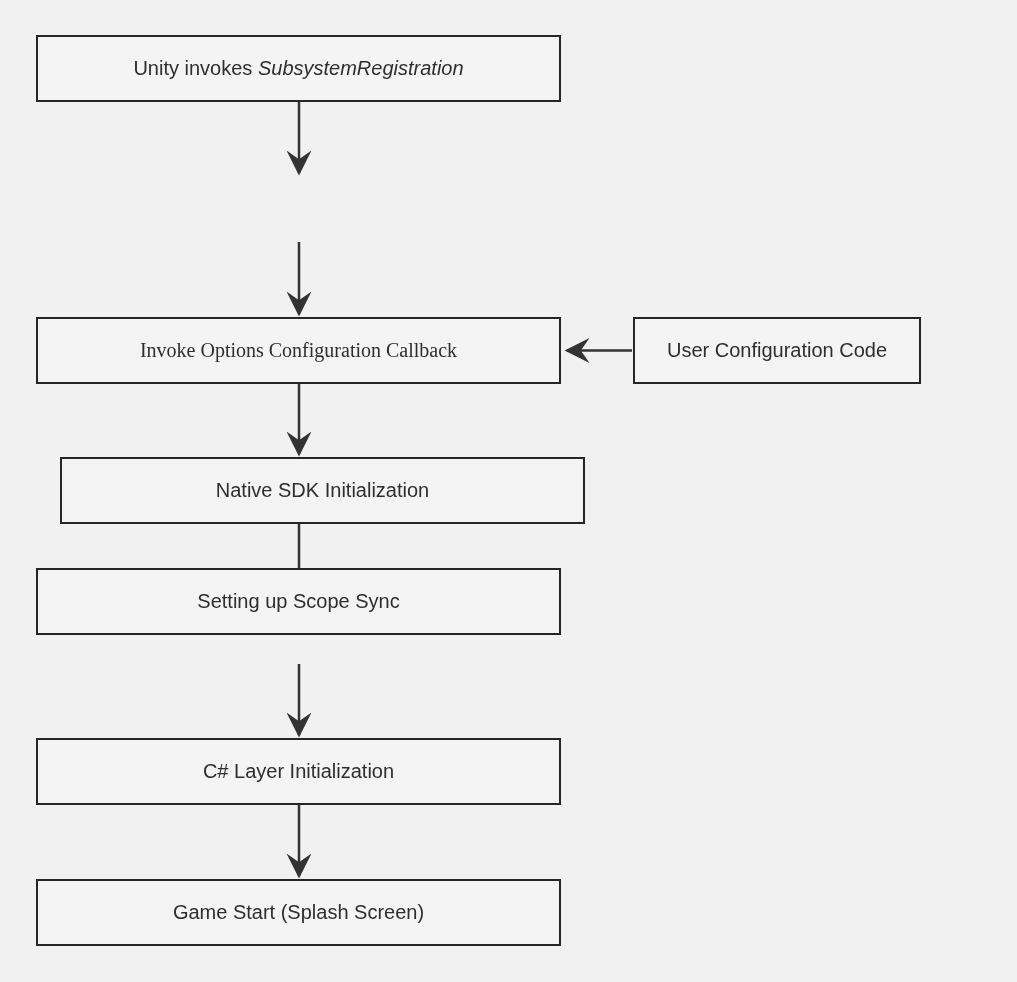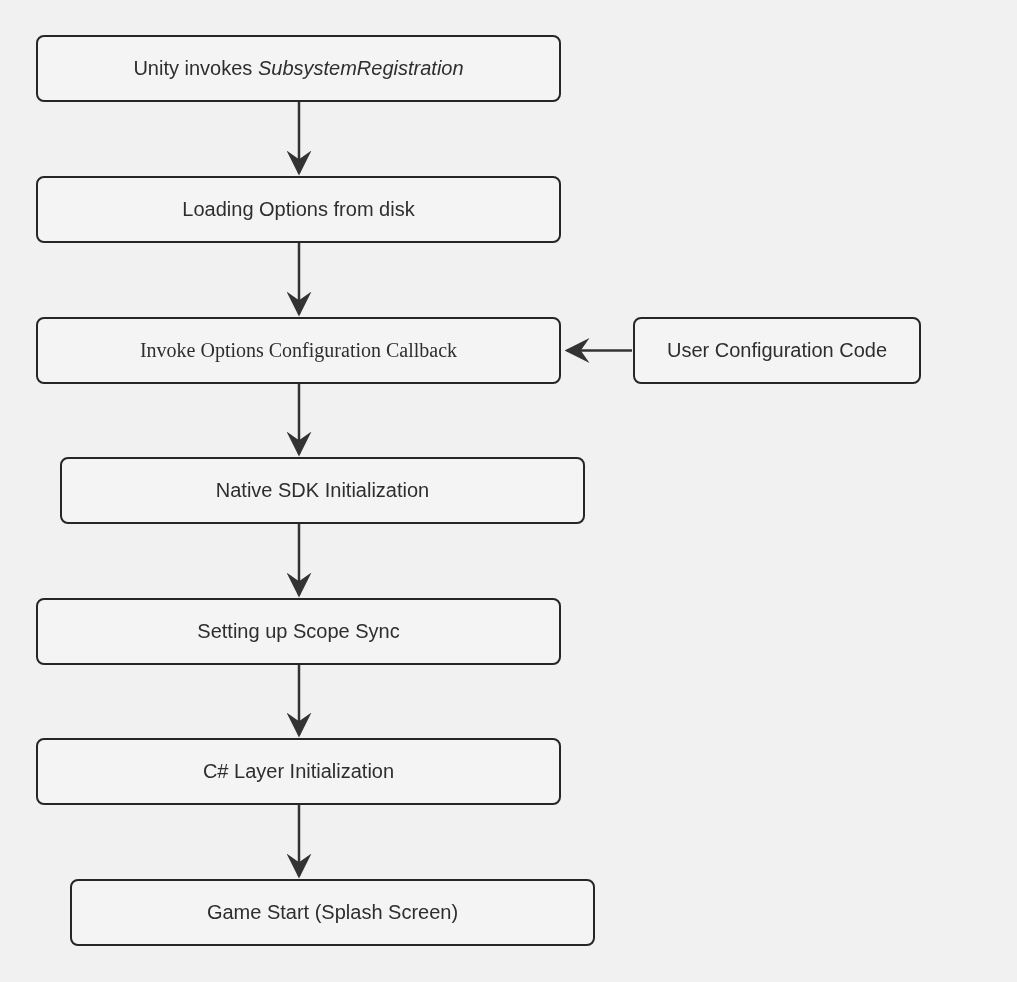--- a/index.html
+++ b/index.html
@@ -34,38 +34,38 @@
   .arrowhead {
     fill: var(--line-color);
     stroke: none;
   }
   .node {
     position: absolute;
     width: 525px;
     height: 67px;
     background: var(--node-fill);
     border: 2.8px solid var(--node-stroke);
-    border-radius: 8px;
+    border-radius: 0;
     display: flex;
     align-items: center;
     justify-content: center;
     font-size: 20px;
     color: var(--text-color);
     text-align: center;
     white-space: nowrap;
   }
   .node .italic { font-style: italic; }
   .node-unity    { left: 36px; top: 35px; }
   .node-loading  { left: 36px; top: 176px; }
   .node-invoke   { left: 36px; top: 317px; font-family: Liberation Serif, serif; }
   .node-user     { left: 633px; top: 317px; width: 288px; }
   .node-native   { left: 28px; top: 457px; margin-left: 32px; }
-  .node-scope    { left: 36px; top: 598px; }
+  .node-scope    { left: 36px; top: 568px; }
   .node-csharp   { left: 36px; top: 738px; text-align: right; }
-  .node-game     { left: 36px; top: 879px; margin-left: 34px; }
+  .node-game     { left: 36px; top: 879px; }
 </style>
 </head>
 <body>
 
 <div class="canvas">
 
   <svg class="edges-layer" viewBox="0 0 1017 982" xmlns="http://www.w3.org/2000/svg">
     <defs>
       <marker id="barb" viewBox="0 0 10 10" refX="9" refY="5" markerWidth="10" markerHeight="10" orient="auto" markerUnits="strokeWidth">
         <path class="arrowhead" d="M 0 0 L 10 5 L 0 10 L 3.5 5 Z"></path>
@@ -77,23 +77,20 @@
     <line class="edge" x1="299" y1="383" x2="299" y2="454" marker-end="url(#barb)"></line>
     <line class="edge" x1="299" y1="523" x2="299" y2="595" marker-end="url(#barb)"></line>
     <line class="edge" x1="299" y1="664" x2="299" y2="735" marker-end="url(#barb)"></line>
     <line class="edge" x1="299" y1="804" x2="299" y2="876" marker-end="url(#barb)"></line>
   </svg>
 
   <div class="node node-unity">
     <span><span>Unity invokes </span><span class="italic">SubsystemRegistration</span></span>
   </div>
 
-  <div class="node node-loading">
-    <span>Loading Options from disk</span>
-  </div>
 
   <div class="node node-invoke">
     <span>Invoke Options Configuration Callback</span>
   </div>
 
   <div class="node node-user">
     <span>User Configuration Code</span>
   </div>
 
   <div class="node node-native">

